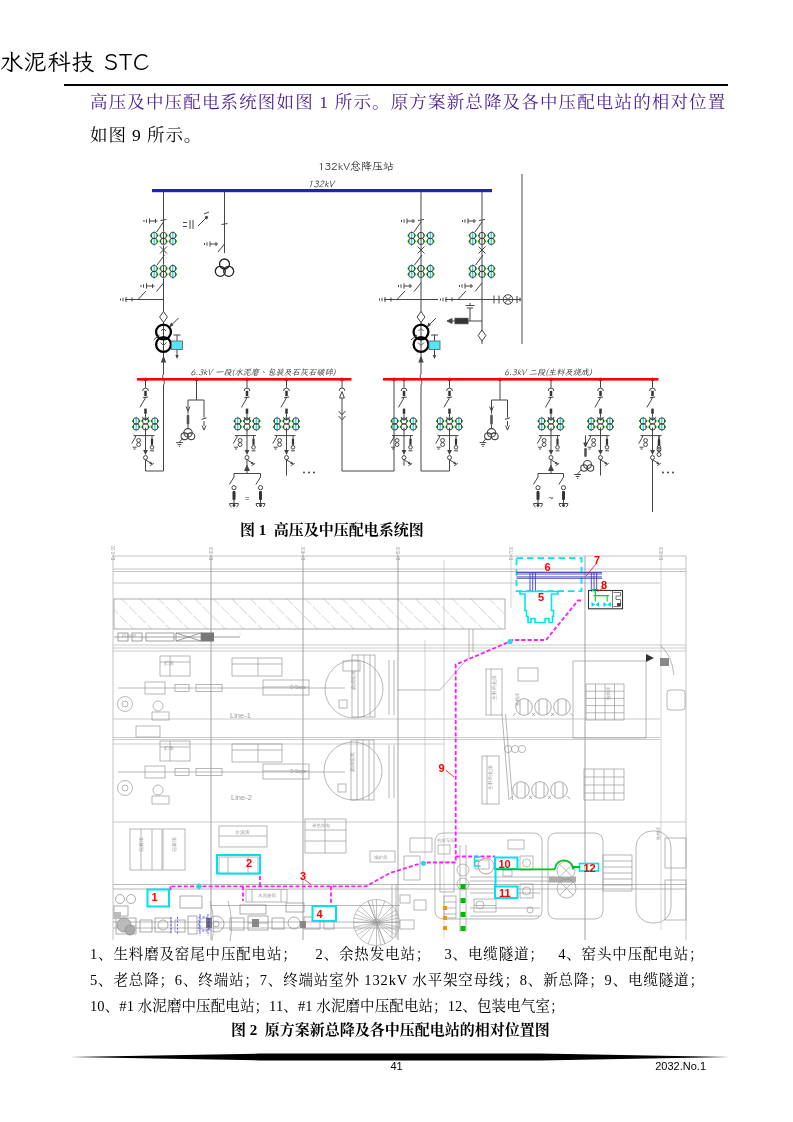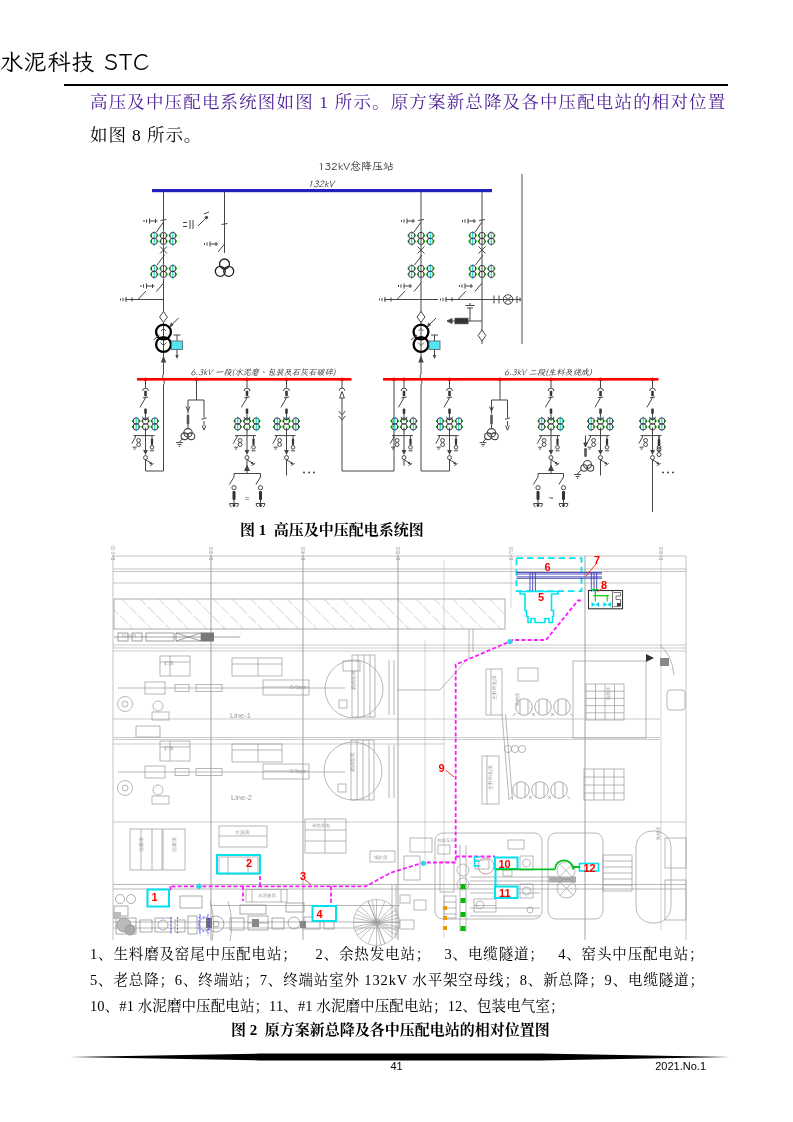--- a/index.html
+++ b/index.html
@@ -8,21 +8,21 @@
   .abs{position:absolute;}
   svg{display:block;}
 </style>
 </head>
 <body>
 
   <div class="abs" style="left:0;top:46px;width:793px;font-size:23px;color:#000;letter-spacing:0.8px;font-family:'LXGW WenKai TC','Liberation Serif',serif;">水泥科技&nbsp;STC</div>
   <div class="abs" style="left:64px;top:84px;width:664px;height:2px;background:#000;"></div>
 
   <div class="abs" style="left:90px;top:88px;width:645px;font-size:17.5px;color:#4c1d95;letter-spacing:1.15px;white-space:nowrap;">高压及中压配电系统图如图 1 所示。原方案新总降及各中压配电站的相对位置</div>
-  <div class="abs" style="left:90px;top:121px;width:645px;font-size:17.5px;color:#000;letter-spacing:0.9px;white-space:nowrap;">如图 8 所示。</div>
+  <div class="abs" style="left:90px;top:121px;width:645px;font-size:17.5px;color:#000;letter-spacing:0.9px;white-space:nowrap;">如图 9 所示。</div>
 
   <div class="abs" style="left:0;top:518px;width:664px;text-align:center;font-size:15px;font-weight:bold;color:#000;">图 1&nbsp; 高压及中压配电系统图</div>
 
   <svg class="abs" style="left:0;top:0;" width="793" height="550" viewBox="0 0 793 550">
     <defs>
       <g id="ct0" stroke-width="0">
         <line x1="-10" y1="-4.6" x2="-10" y2="11" stroke="#2dd8e8" stroke-width="1.4"></line>
         <line x1="10" y1="-4.6" x2="10" y2="11" stroke="#2dd8e8" stroke-width="1.4"></line>
         <line x1="0" y1="-4.6" x2="0" y2="-3" stroke="#2dd8e8" stroke-width="1.4"></line>
         <line x1="0" y1="9.5" x2="0" y2="11" stroke="#2dd8e8" stroke-width="1.4"></line>
@@ -756,13 +756,13 @@
   </svg>
 
   <div class="abs" style="left:90px;top:941px;width:640px;font-size:14.5px;color:#000;line-height:26px;letter-spacing:0.85px;white-space:nowrap;"><span id="lg1">1、生料磨及窑尾中压配电站；&nbsp;&nbsp;&nbsp;&nbsp;2、余热发电站；&nbsp;&nbsp;&nbsp;3、电缆隧道；&nbsp;&nbsp;&nbsp;4、窑头中压配电站；</span><br><span id="lg2">5、老总降；6、终端站；7、终端站室外 132kV 水平架空母线；8、新总降；9、电缆隧道；</span><br><span id="lg3" style="letter-spacing:0.1px;">10、#1 水泥磨中压配电站；11、#1 水泥磨中压配电站；12、包装电气室；</span></div>
 
   <div class="abs" style="left:0;top:1018px;width:781px;text-align:center;font-size:15px;font-weight:bold;color:#000;">图 2&nbsp; 原方案新总降及各中压配电站的相对位置图</div>
 
   <svg class="abs" style="left:0;top:1050px;" width="793" height="14" viewBox="0 0 793 14">
     <polygon points="70,7 260,3.6 540,3.6 730,7 540,10.4 260,10.4" fill="#000"></polygon>
   </svg>
   <div class="abs" style="left:0;top:1060px;width:793px;text-align:center;font-size:11px;font-family:'Liberation Sans',sans-serif;color:#000;">41</div>
-  <div class="abs" style="left:620px;top:1060px;width:86px;text-align:right;font-size:11px;font-family:'Liberation Sans',sans-serif;color:#000;">2021.No.1</div>
+  <div class="abs" style="left:620px;top:1060px;width:86px;text-align:right;font-size:11px;font-family:'Liberation Sans',sans-serif;color:#000;">2032.No.1</div>
 
 </body></html>

